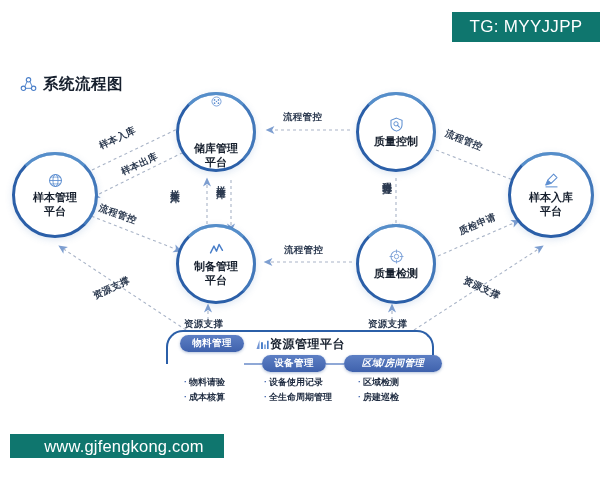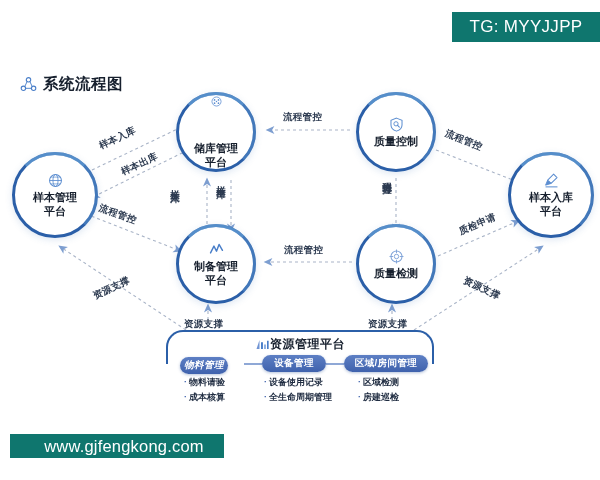--- a/index.html
+++ b/index.html
@@ -155,23 +155,23 @@
     color: #ffffff;
     font-size: 9.5px;
     font-weight: bold;
     display: flex;
     align-items: center;
     justify-content: center;
     letter-spacing: 0.4px;
     box-sizing: border-box;
     box-shadow: 0 1px 3px rgba(40,80,150,0.35);
   }
-  #pill-material { left: 180px; top: 357px; width: 48px; font-style: italic; }
+  #pill-material { left: 180px; top: 335px; width: 64px; }
   #pill-device   { left: 262px; top: 355px; width: 64px; }
-  #pill-area     { left: 344px; top: 355px; width: 84px; }
+  #pill-area     { left: 344px; top: 355px; width: 98px; font-style: italic; }
 
   .pill-connector {
     position: absolute;
     top: 363px;
     height: 2px;
     background: #8fa8d6;
   }
   #conn-a { left: 244px; width: 18px; }
   #conn-b { left: 326px; width: 18px; }
 

